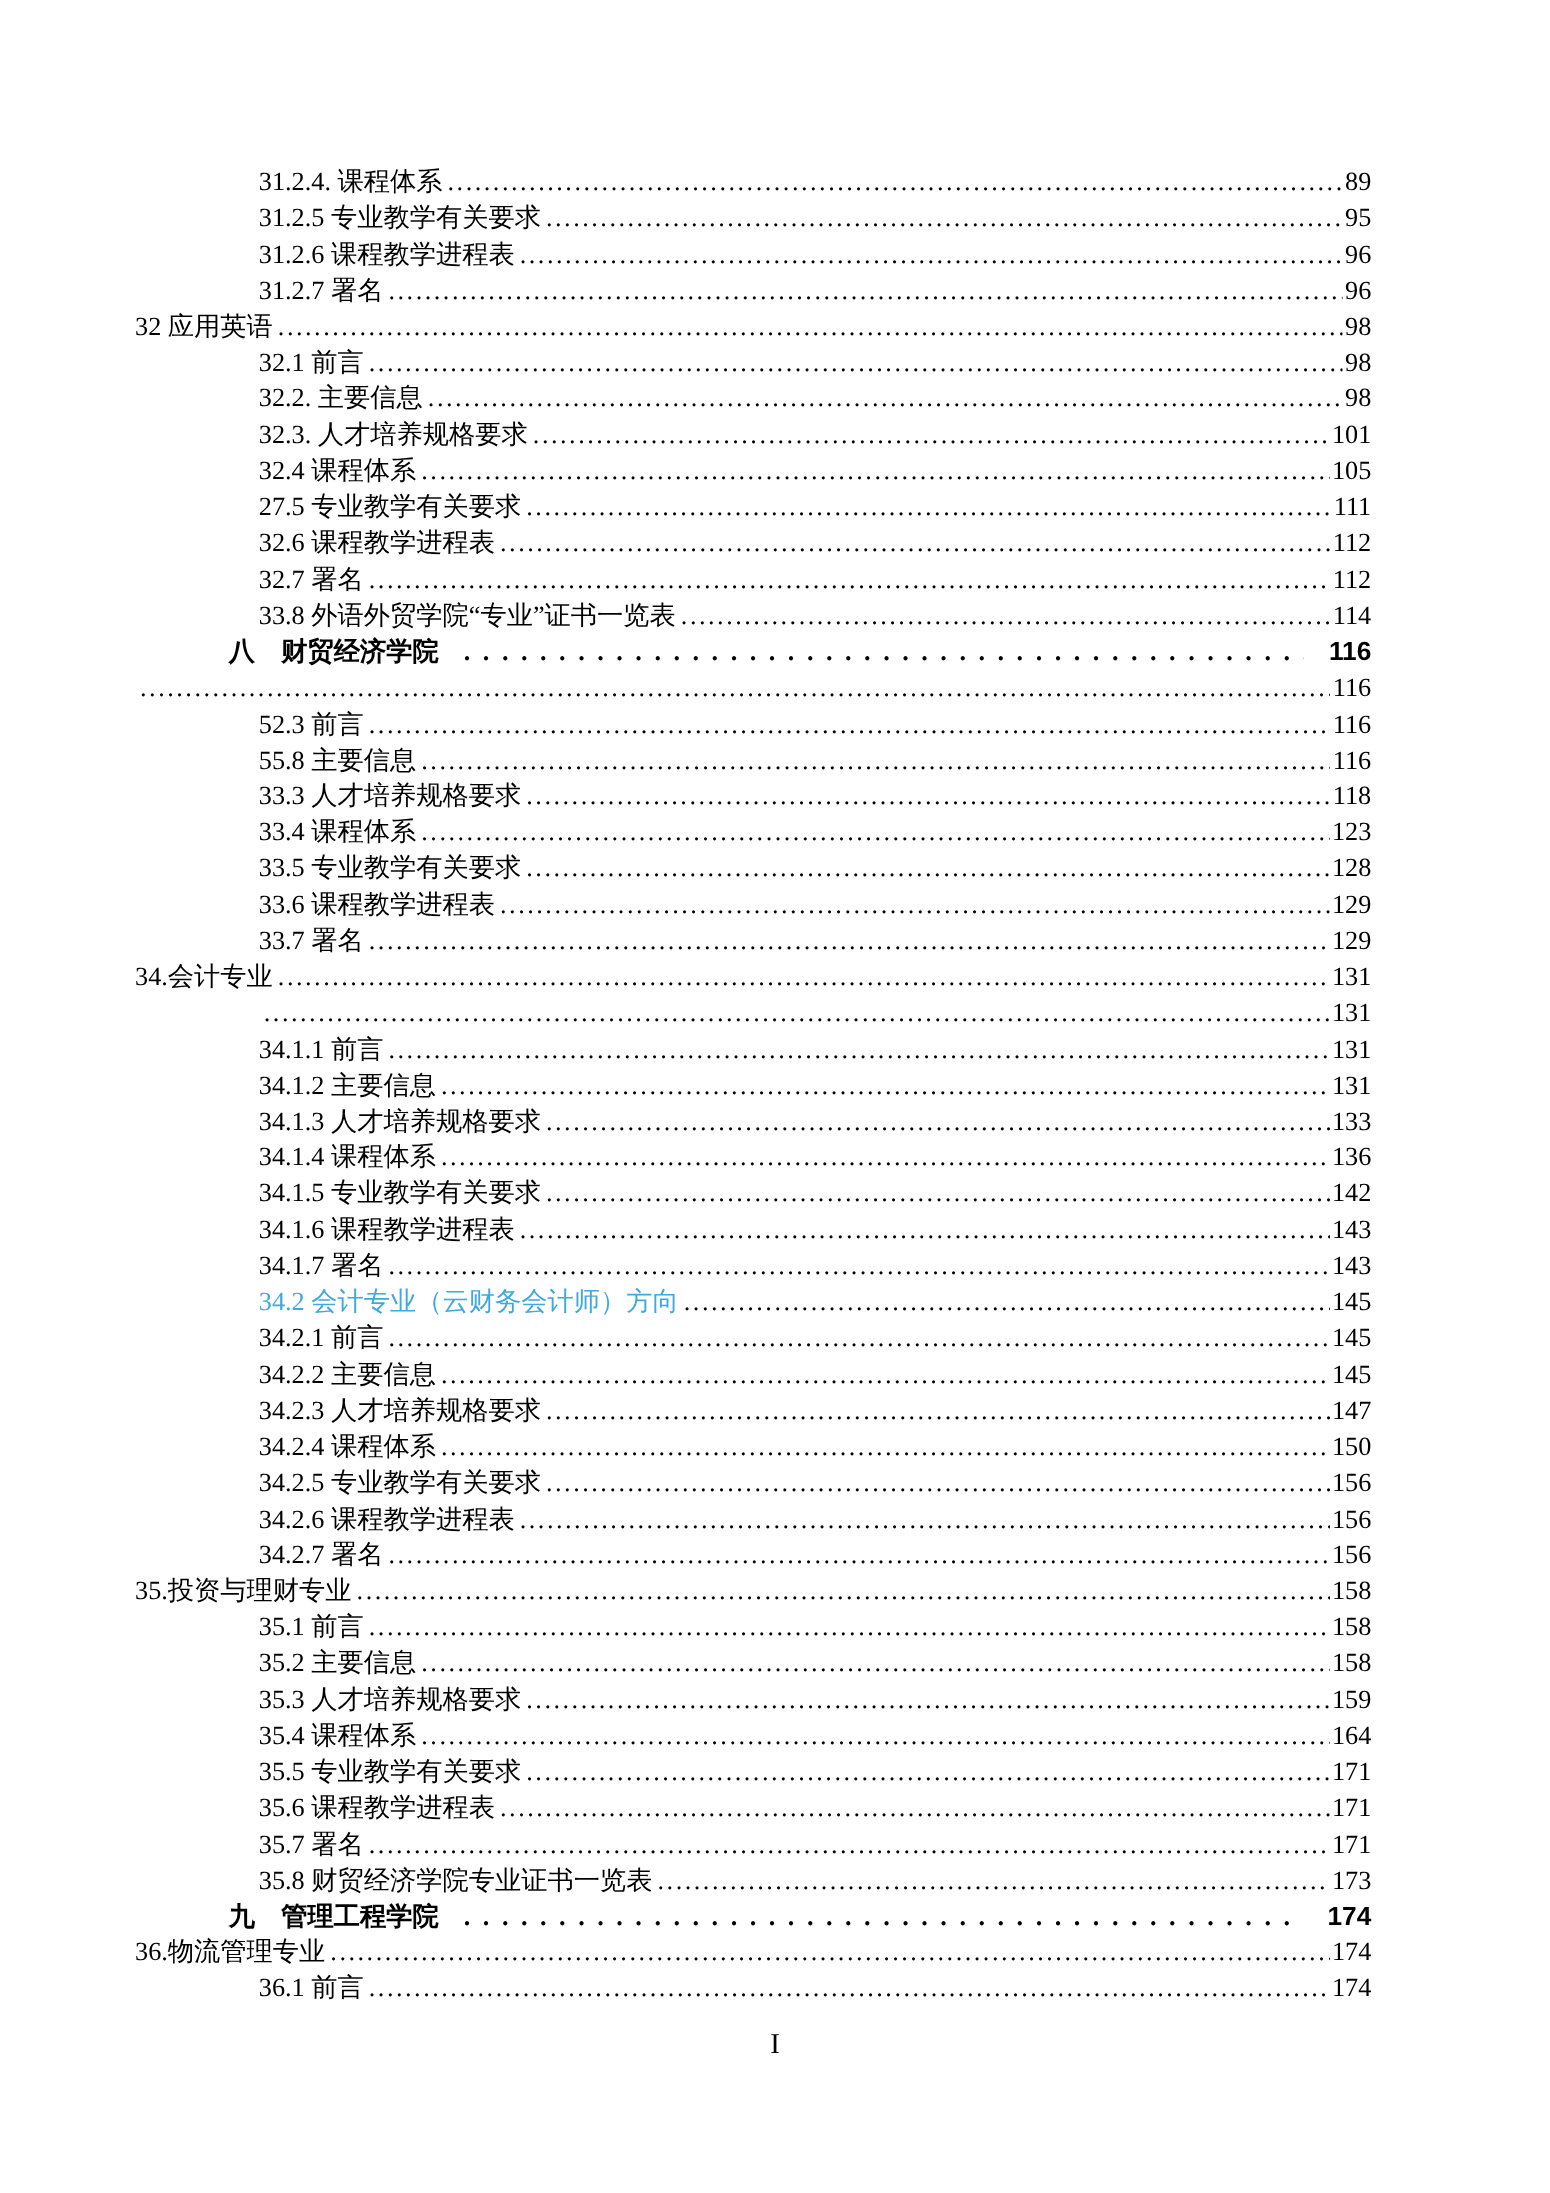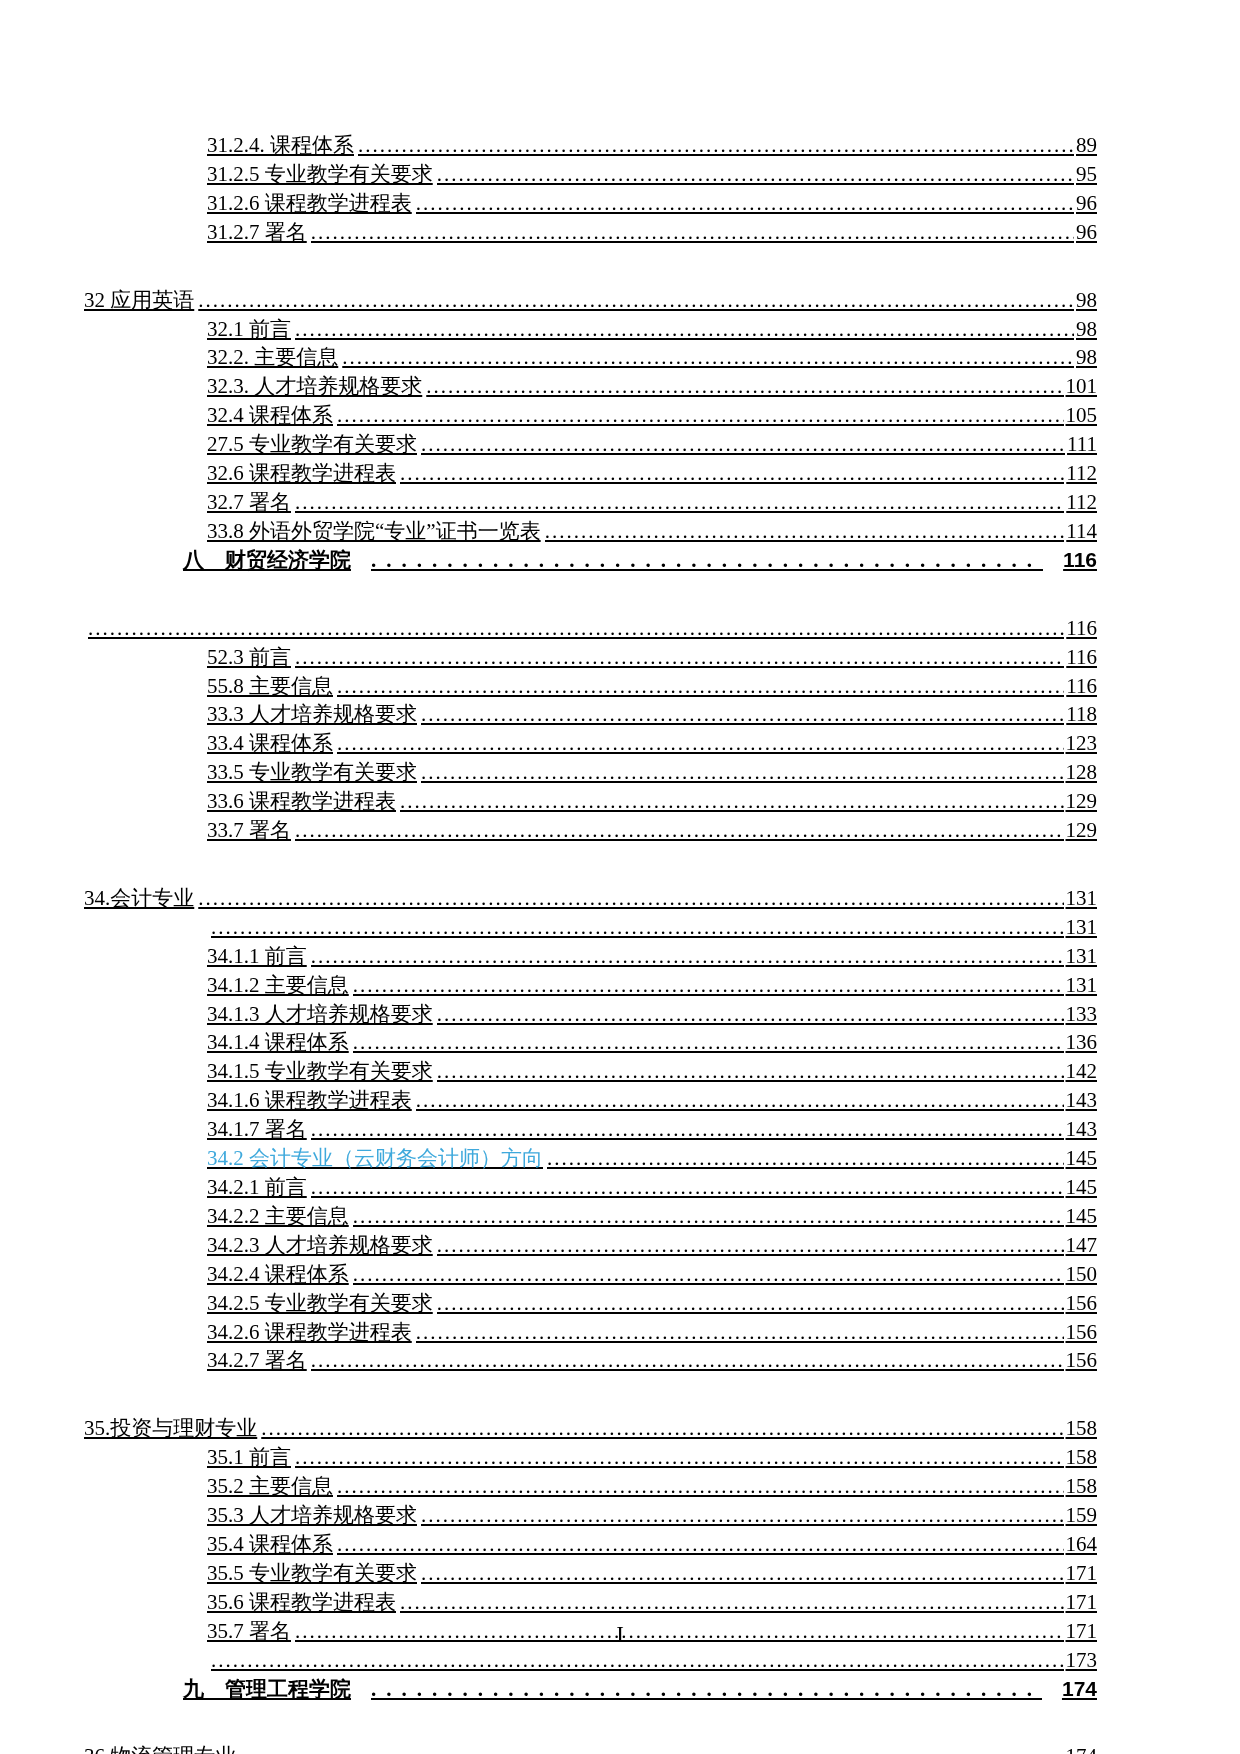--- a/index.html
+++ b/index.html
@@ -22,24 +22,23 @@
     left: 0;
     right: 143px;
   }
   .row {
     display: flex;
     align-items: baseline;
     height: 28.92px;
     font-size: 21px;
     line-height: 28.92px;
     white-space: nowrap;
-    text-decoration: underline;
   }
   .row.lvl0 { padding-left: 183px; gap: 12px; }
-  .row.lvl1 { padding-left: 84px; margin-top: 39px; }
+  .row.lvl1 { padding-left: 108px; }
   .row.lvl2 { padding-left: 207px; }
   .label { flex: 0 0 auto; }
   .dots {
     flex: 1 1 auto;
     overflow: hidden;
     white-space: nowrap;
     letter-spacing: 2px;
     margin: 0 2px 0 4px;
     color: #000000;
   }
@@ -348,20 +347,21 @@
     <span class="pg">171</span>
   </div>
 
   <div class="row lvl2">
     <span class="label">35.7 署名</span>
     <span class="dots">................................................................................................................................................................................................................................................................................................................................................................................................................</span>
     <span class="pg">171</span>
   </div>
 
   <div class="row lvl2">
+    <span class="label">35.8 财贸经济学院专业证书一览表</span>
     <span class="dots">................................................................................................................................................................................................................................................................................................................................................................................................................</span>
     <span class="pg">173</span>
   </div>
 
   <div class="row lvl0 chapter">
     <span class="label">九　管理工程学院</span>
     <span class="dots">................................................................................................................................................................................................................................................................................................................................................................................................................</span>
     <span class="pg">174</span>
   </div>
 

